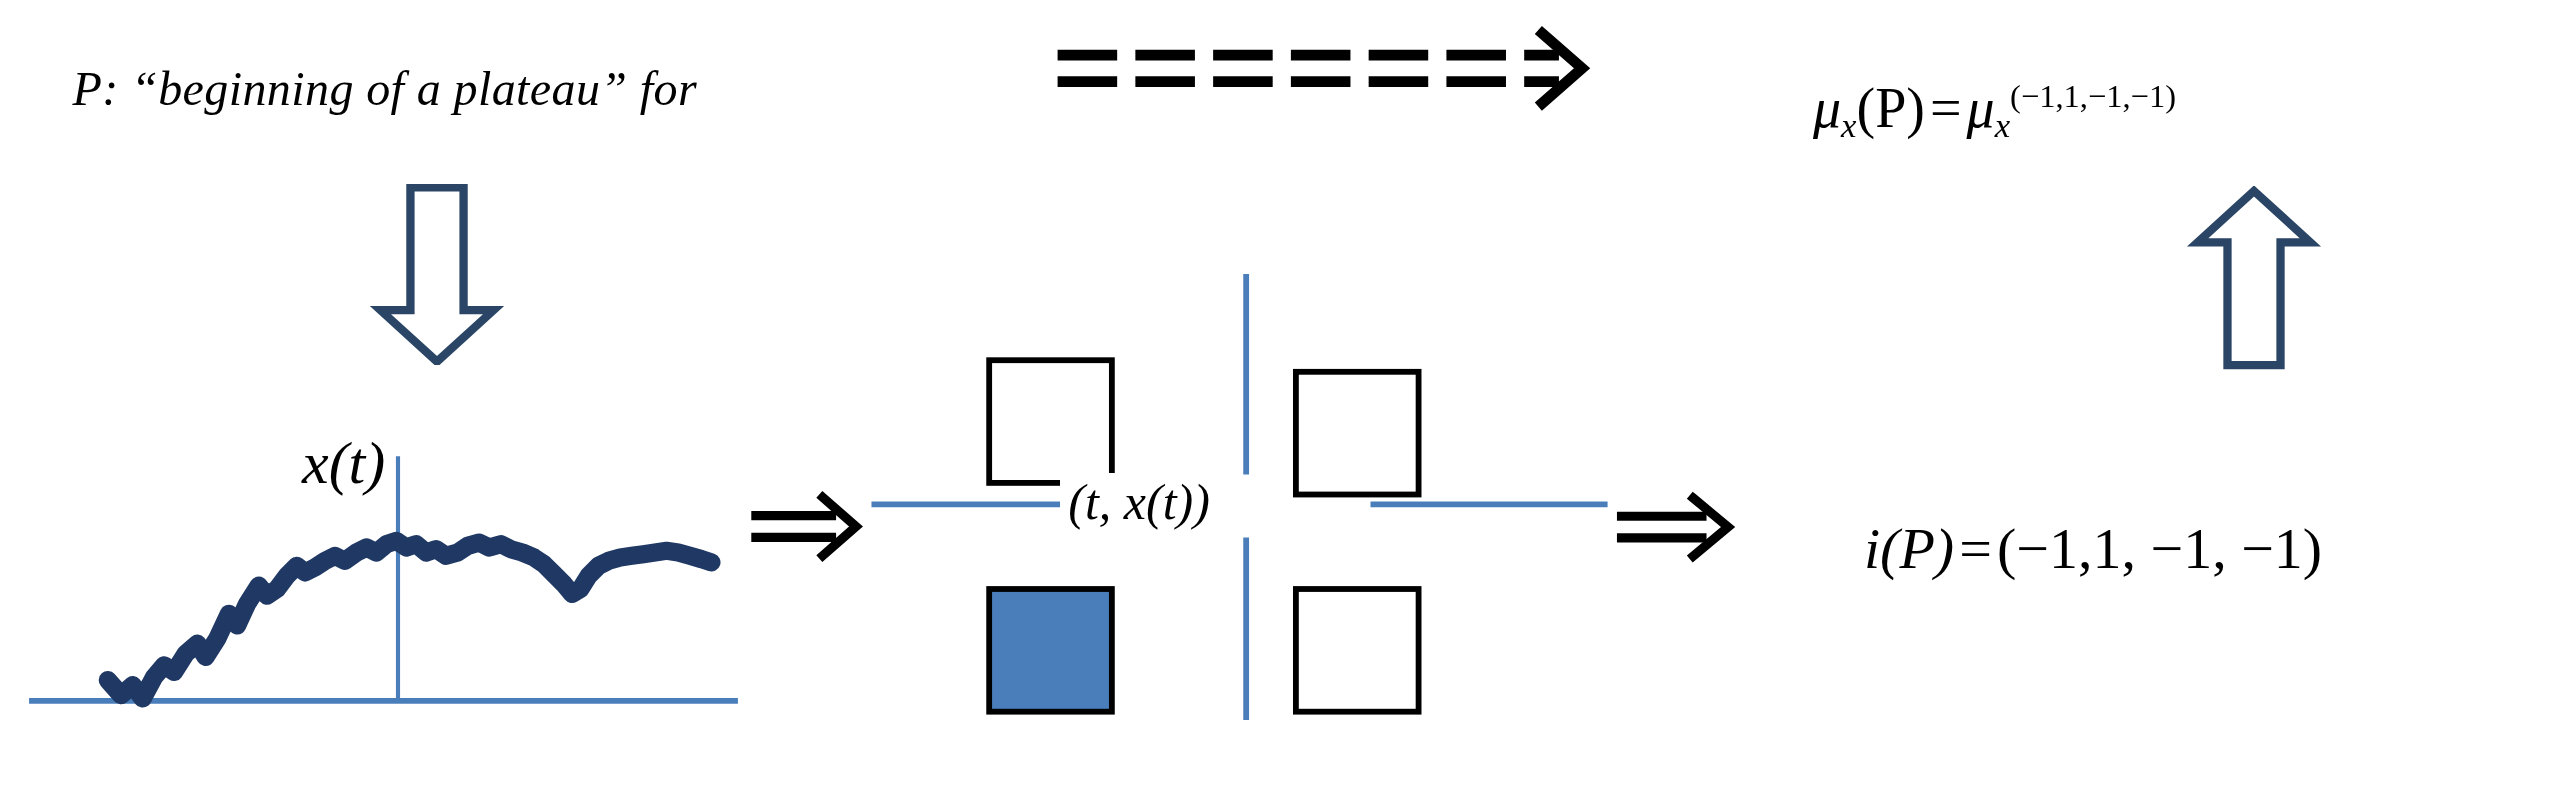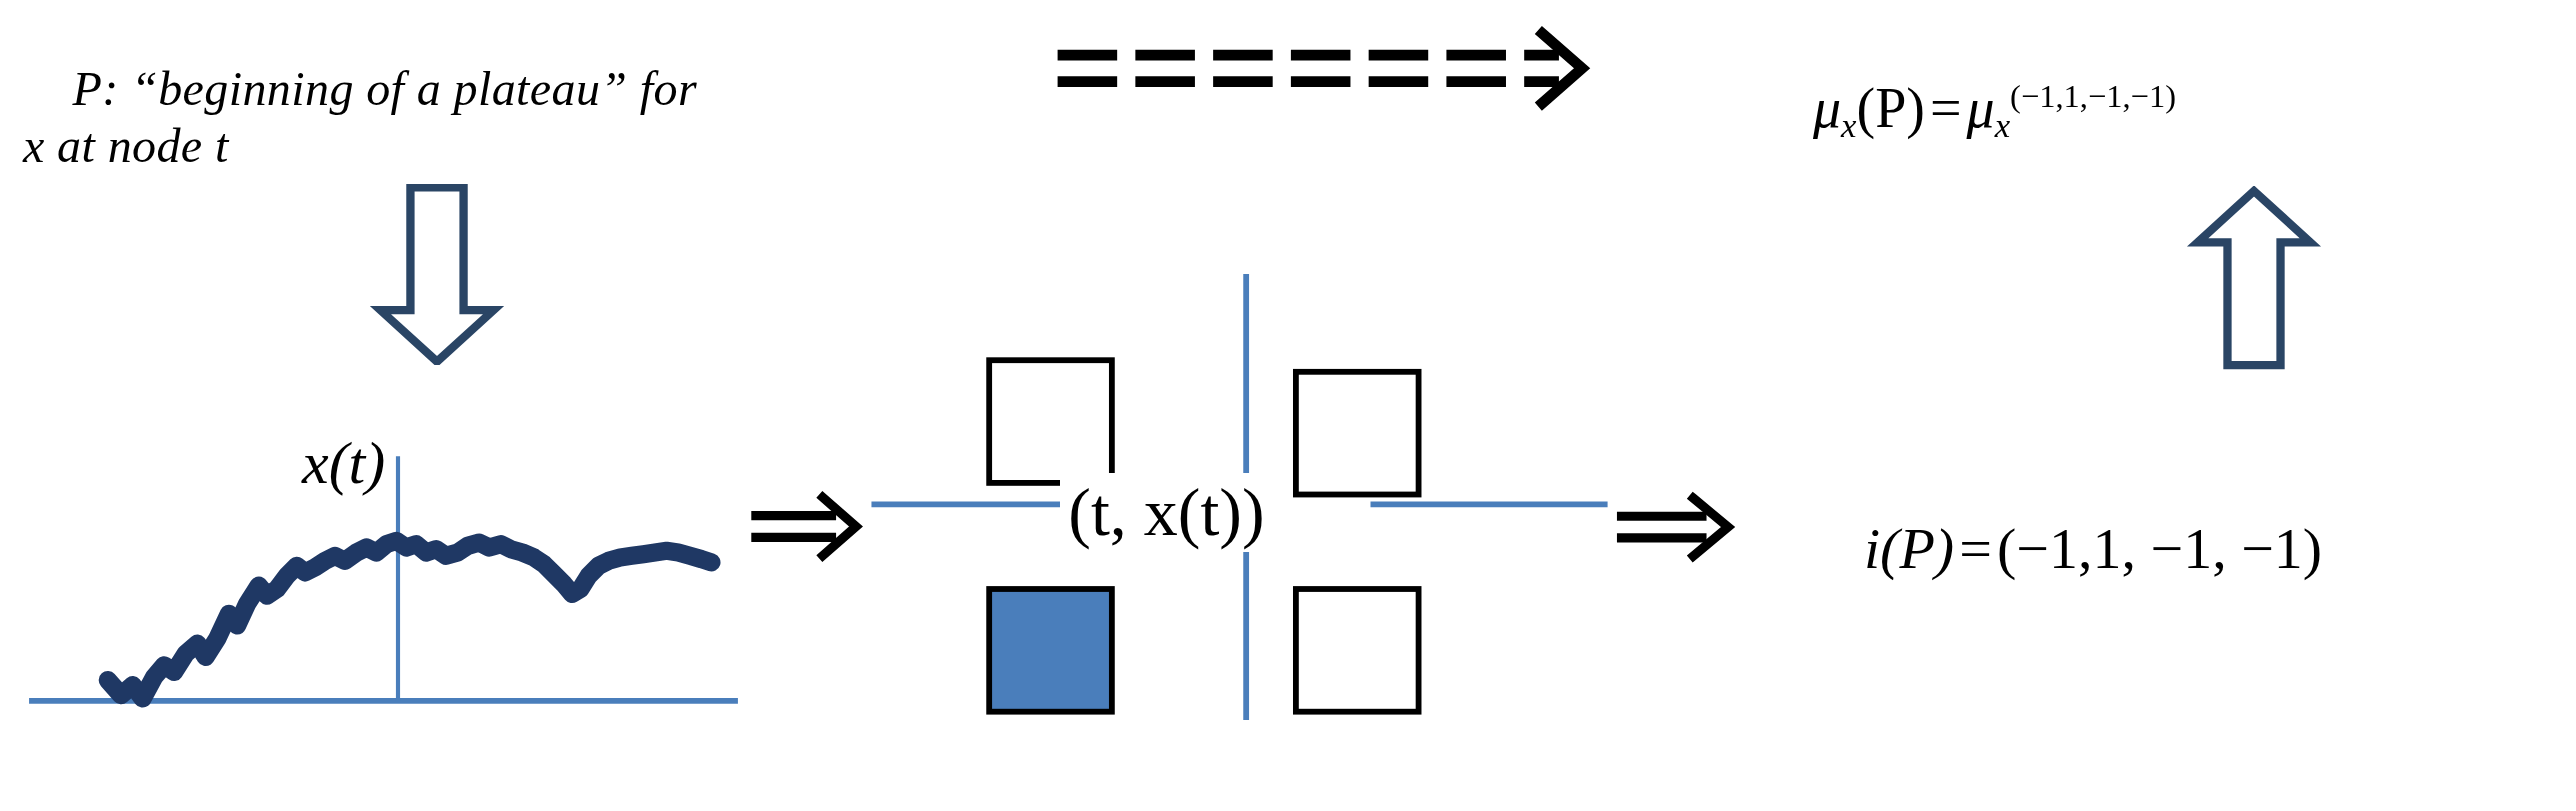--- a/index.html
+++ b/index.html
@@ -115,43 +115,44 @@
     position: absolute;
     left: 863px;
     top: 274px;
     width: 763px;
     height: 538px;
   }
   #cross-label {
     position: absolute;
     left: 1060px;
     top: 473px;
-    font-size: 68px;
+    font-size: 50px;
     background: #ffffff;
     padding: 0 8.3px;
     z-index: 5;
     white-space: pre;
     color: #000;
     font-family: "Liberation Serif", "DejaVu Serif", serif;
+    font-style: italic;
   }
 
   
   #i-formula {
     left: 1806px;
     top: 455px;
     font-size: 58px;
   }
 </style>
 </head>
 <body>
 
 <div id="slide">
 
   <div class="txt italic-serif" id="caption">
-    <span>P: “beginning of a plateau” for</span><span class="line2">x at node t</span>
+    <span>P: “beginning of a plateau” for</span>
   </div>
 
   <div id="dashed-arrow">
     <svg width="539" height="91" viewBox="0 0 650 110" xmlns="http://www.w3.org/2000/svg">
       <g stroke="#000000" stroke-width="13" fill="none" stroke-linecap="butt">
 
         <line x1="6" y1="40" x2="78" y2="40"></line>
         <line x1="100" y1="40" x2="172" y2="40"></line>
         <line x1="194" y1="40" x2="266" y2="40"></line>
         <line x1="288" y1="40" x2="360" y2="40"></line>

